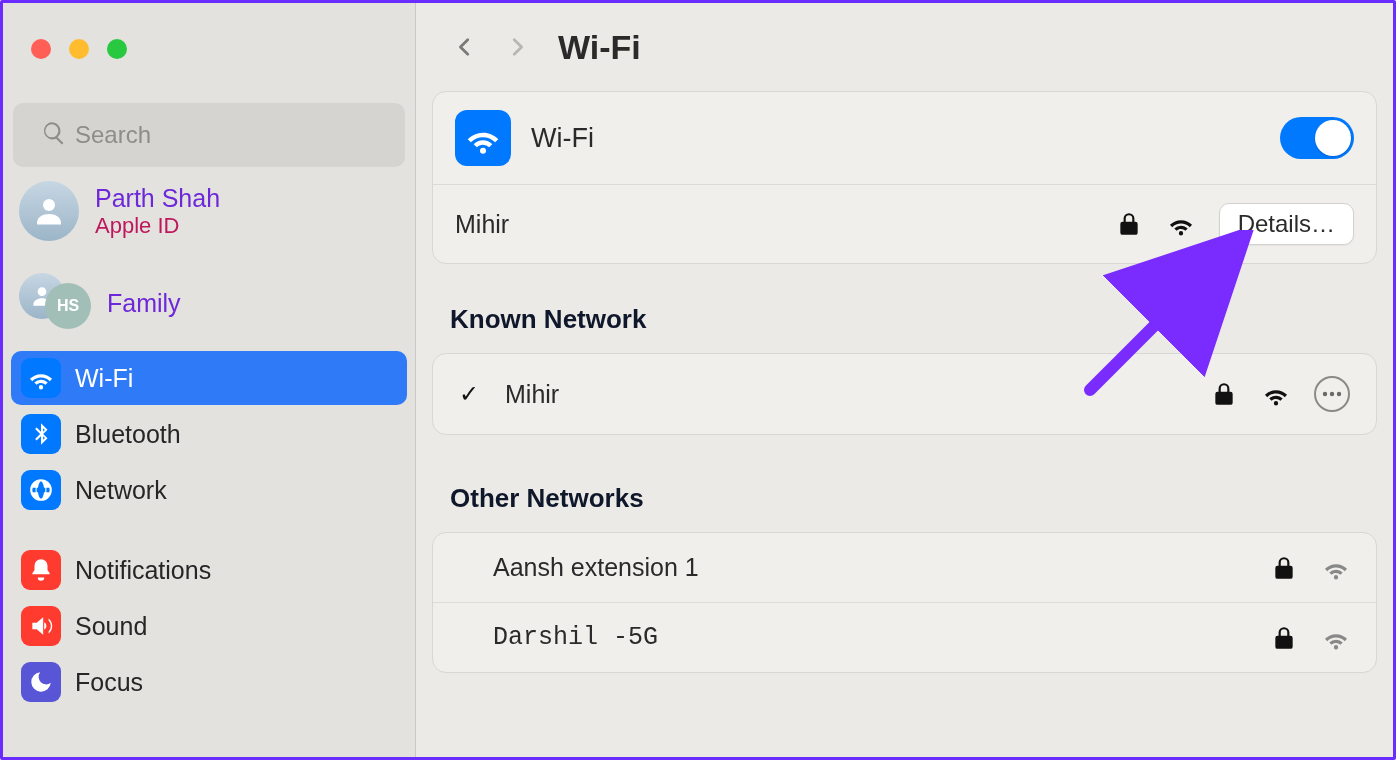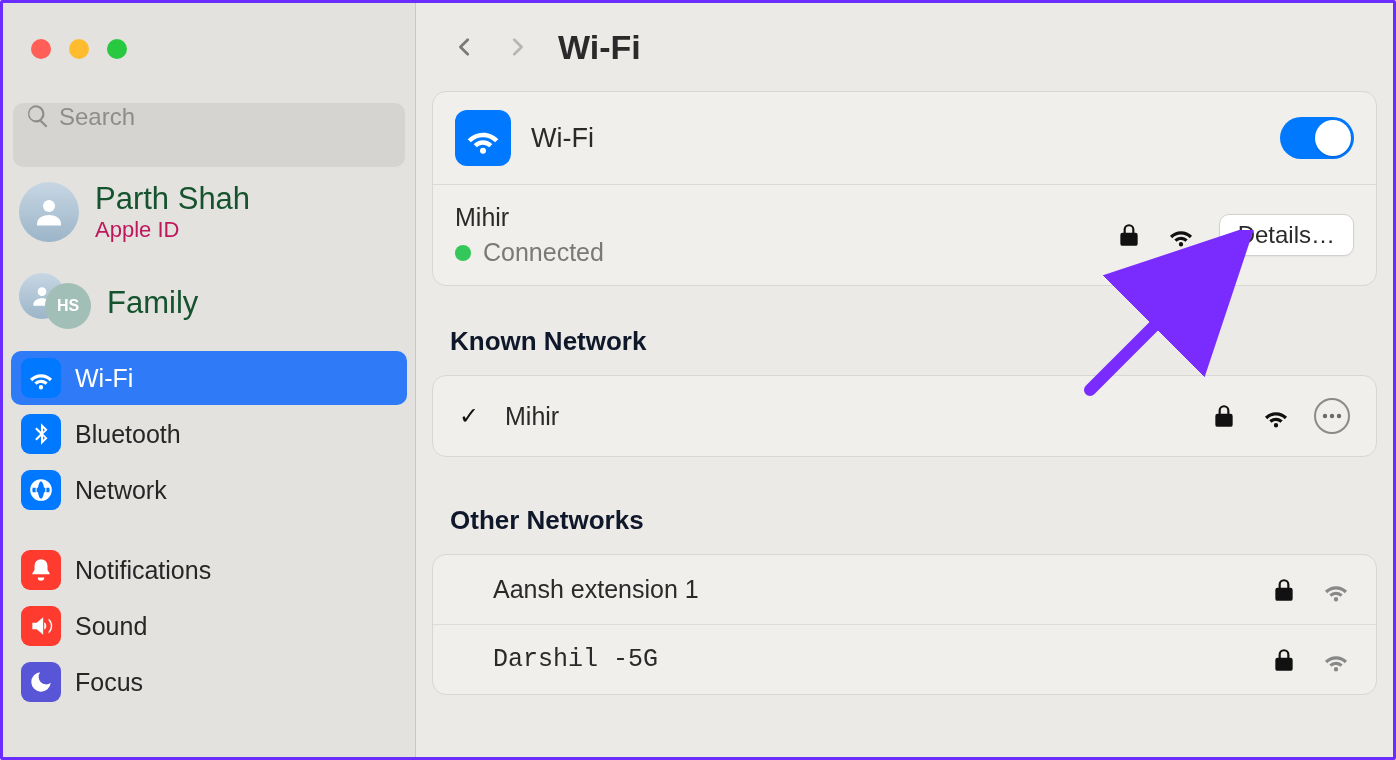--- a/index.html
+++ b/index.html
@@ -11,34 +11,34 @@
   .content { flex: 1; height: 100%; background: #eceae7; overflow: hidden; }
 
   
   .traffic { position: absolute; top: 36px; left: 28px; display: flex; gap: 18px; }
   .dot { width: 20px; height: 20px; border-radius: 50%; }
   .dot.red { background: #ff5f57; }
   .dot.yellow { background: #febc2e; }
   .dot.green { background: #28c840; }
 
   
-  .search { position: absolute; top: 100px; left: 10px; right: 10px; height: 64px; background: #d6d4d1; border-radius: 10px; display: flex; align-items: flex-start; padding: 0 12px; gap: 8px; }
+  .search { position: absolute; top: 100px; left: 10px; right: 10px; height: 64px; background: #d6d4d1; border-radius: 10px; display: flex; align-items: center; padding: 0 28px; gap: 8px; }
   .search svg { width: 26px; height: 26px; fill: #8e8d8a; }
   .search input { border: none; background: transparent; font-size: 24px; color: #333; outline: none; flex: 1; }
   .search input::placeholder { color: #8e8d8a; }
 
   
   .acct { position: absolute; left: 16px; right: 16px; display: flex; align-items: center; gap: 16px; }
   .acct.user { top: 178px; }
   .acct.family { top: 270px; }
   .avatar { width: 60px; height: 60px; border-radius: 50%; background: linear-gradient(180deg,#c7d6e3,#9bb5c8); display:flex;align-items:center;justify-content:center; color:#fff;font-weight:600; }
   .avatar.small { width: 46px; height: 46px; background: linear-gradient(180deg,#c7d6e3,#9bb5c8); position: relative; }
   .avatar.small.secondary { position:absolute; left: 26px; top:10px; background: #a2bfb7; font-size:16px;}
   .famwrap{position:relative;width:72px;height:60px;}
-  .acct .name { font-size: 31px; color: #14532d; }
+  .acct .name { font-size: 25px; color: #6d28d9; }
   .acct .sub { font-size: 22px; color: #be185d; }
 
   
   .nav { position: absolute; top: 348px; left: 8px; right: 8px; display: flex; flex-direction: column; }
   .nav-item { display: flex; align-items: center; gap: 14px; padding: 7px 10px; border-radius: 10px; margin-bottom: 2px; font-size: 25px; color: #262626; }
   .nav-item.selected { background: #2f7af7; color: #fff; }
   .nav-icon { width: 40px; height: 40px; border-radius: 9px; display:flex;align-items:center;justify-content:center;}
   .nav-icon svg { width: 26px; height: 26px; fill: #fff; }
   .ic-blue { background:#0078ff; }
   .ic-red  { background:#ff3b30; }
@@ -221,24 +221,20 @@
               </svg>
           </div>
           <div class="wifi-title">Wi-Fi</div>
           <div class="toggle">
               <div class="knob"></div>
             </div>
         </div>
         <div class="card-row card-sep">
           <div class="conn-left">
             <div class="ssid">Mihir</div>
-            <div class="status-row">
-              <span class="status-dot"></span>
-              <span class="status-text">Connected</span>
-            </div>
           </div>
           <div class="row-right">
             <span class="lock-ic">
               <svg viewBox="0 0 24 24">
                   <path d="M12 2a5 5 0 015 5v3h1a2 2 0 012 2v8a2 2 0 01-2 2H6a2 2 0 01-2-2v-8a2 2 0 012-2h1V7a5 5 0 015-5zm0 2a3 3 0 00-3 3v3h6V7a3 3 0 00-3-3z"></path>
                 </svg>
             </span>
             <span class="wifi-ic">
               <svg viewBox="0 0 24 24">
                   <path d="M12 18.5a2 2 0 110 4 2 2 0 010-4zm0-5c2.4 0 4.6 1 6.2 2.6l-2.1 2.1A5.96 5.96 0 0012 16.5c-1.6 0-3 .6-4.1 1.7l-2.1-2.1A8.96 8.96 0 0112 13.5zm0-5c4 0 7.6 1.6 10.2 4.3l-2.1 2.1A11.94 11.94 0 0012 11.5c-3.1 0-6 1.2-8.1 3.4l-2.1-2.1A14.94 14.94 0 0112 8.5z"></path>

